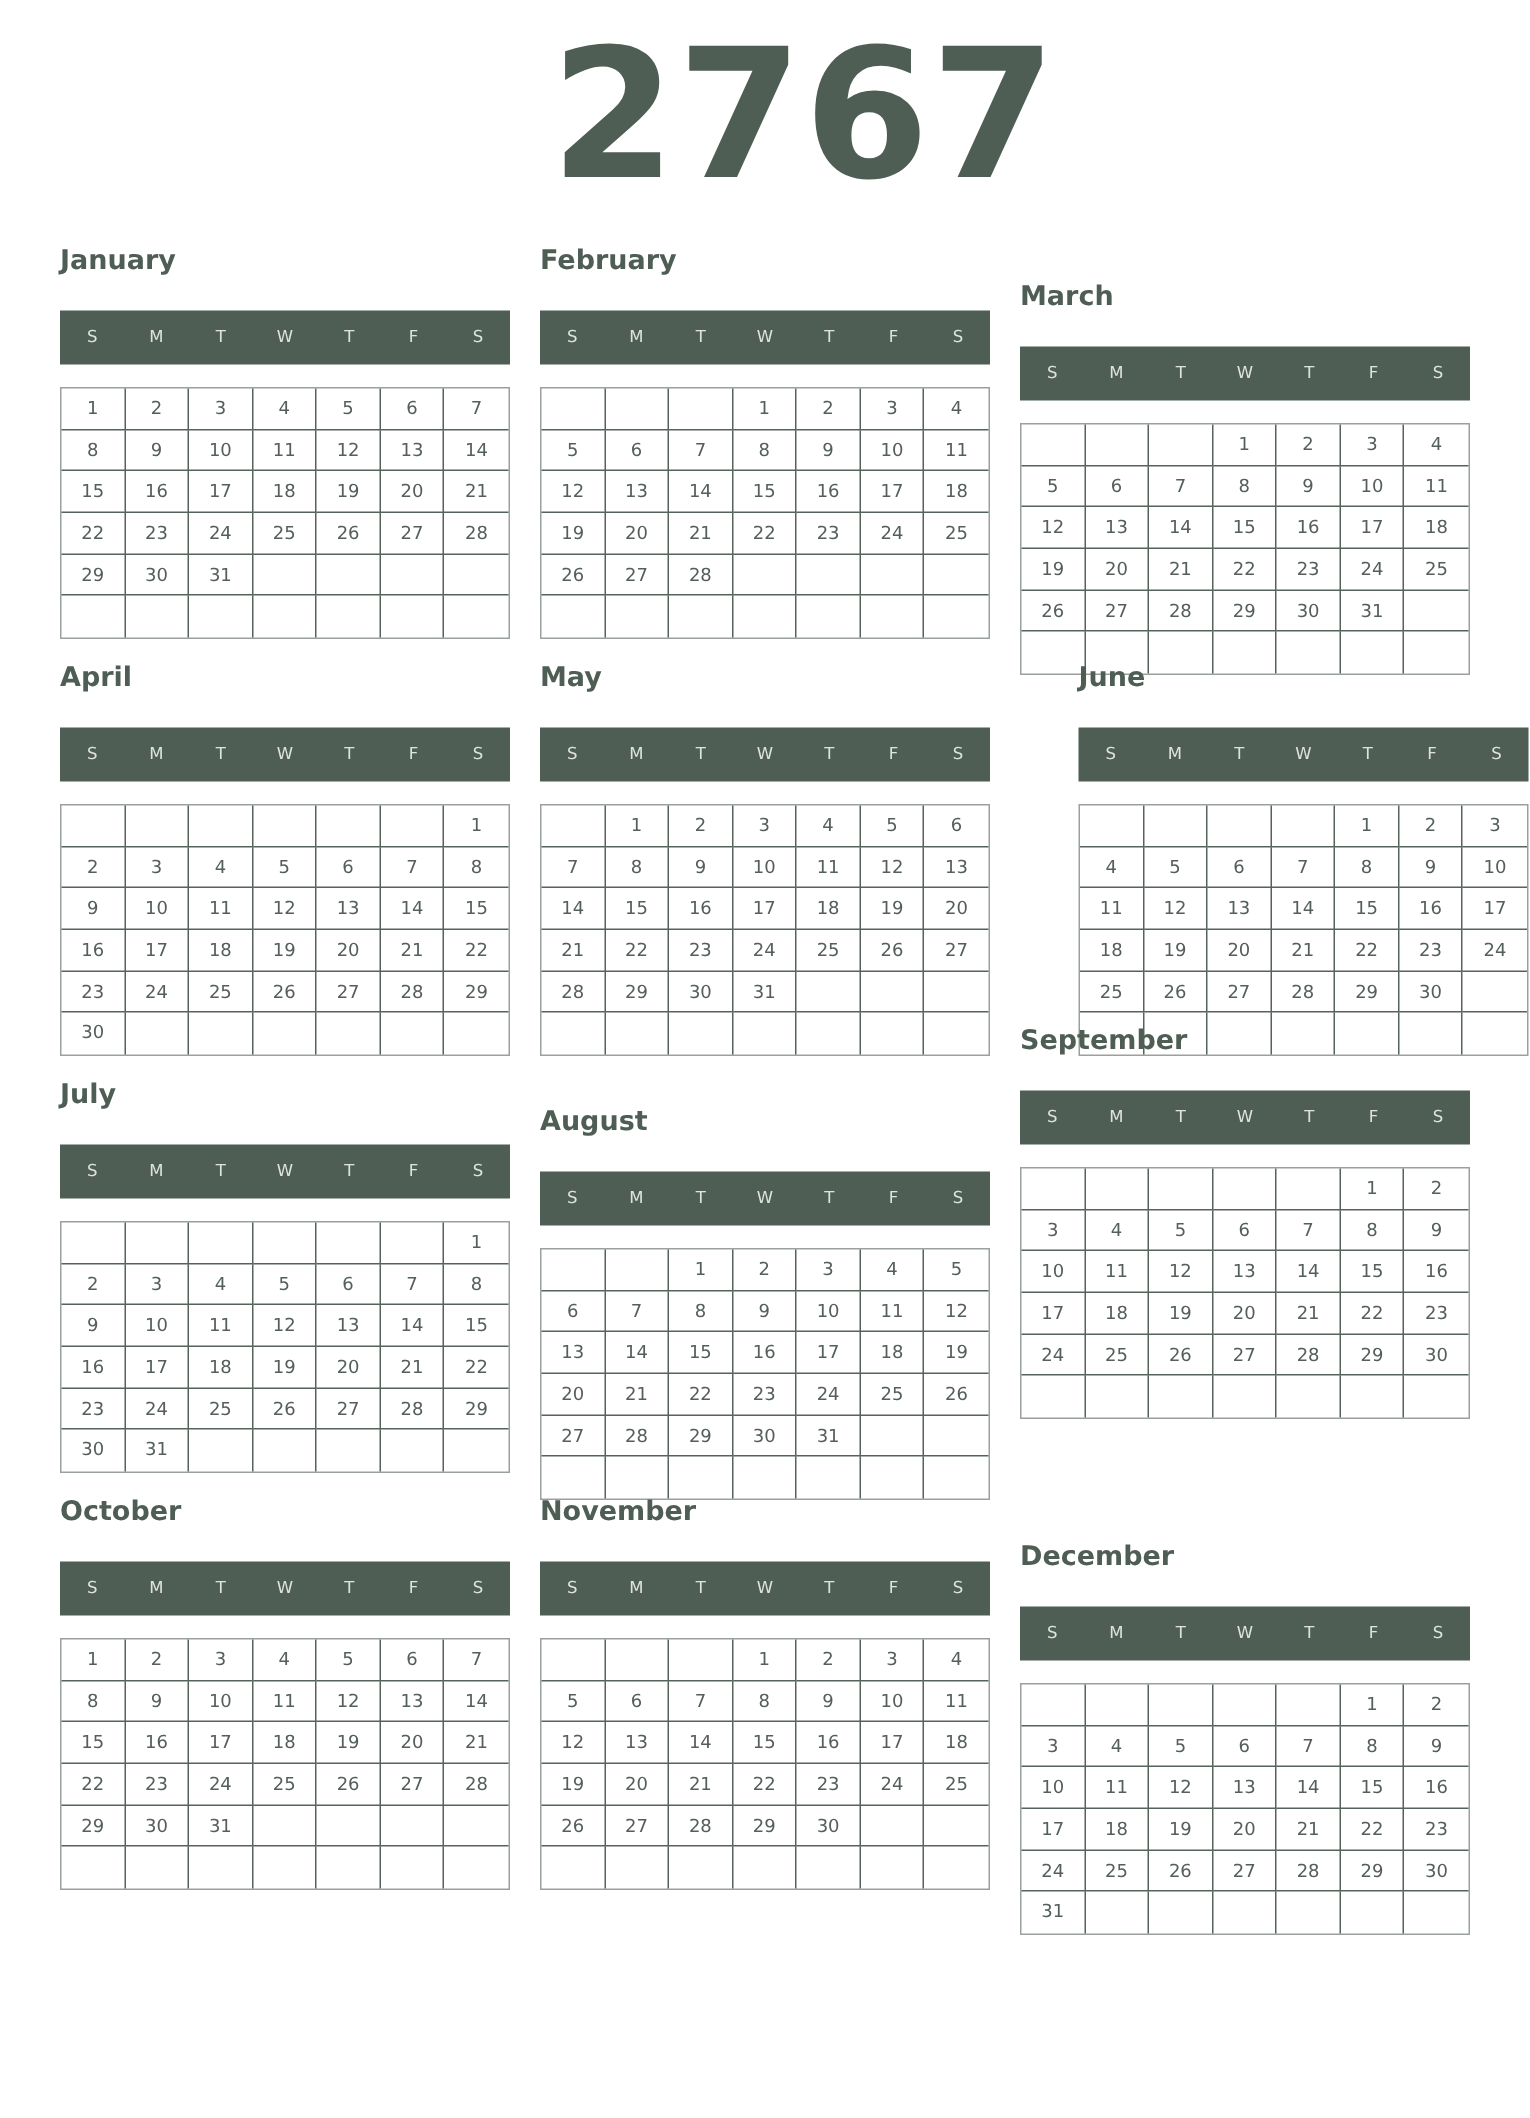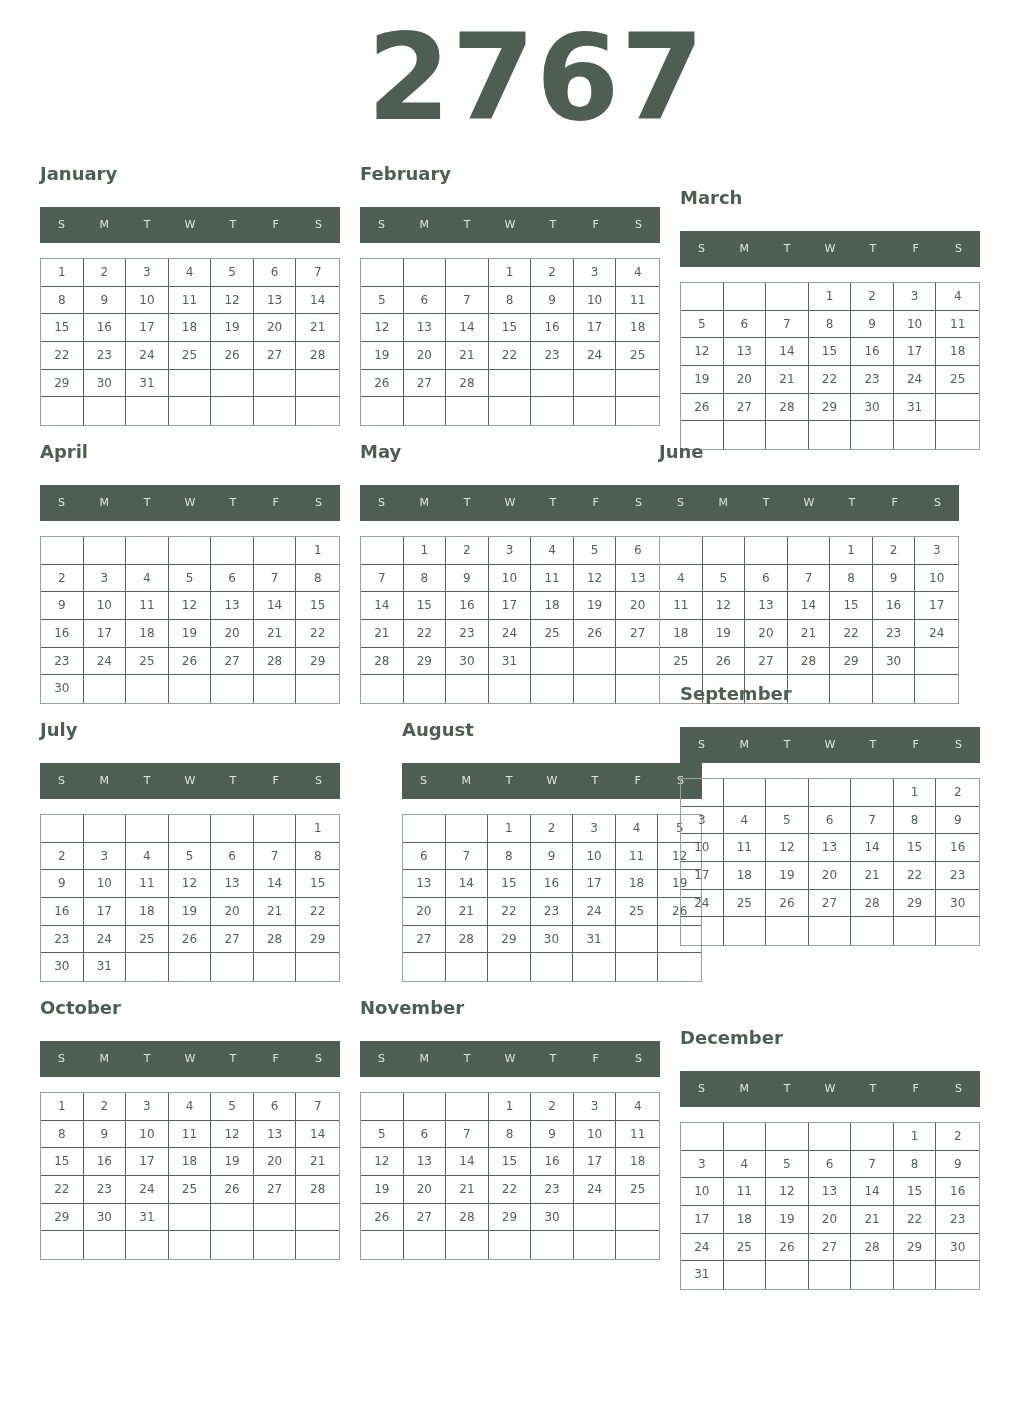--- a/index.html
+++ b/index.html
@@ -301,21 +301,21 @@
         <div class="cell c6 r4"></div>
         <div class="cell c0 r5"></div>
         <div class="cell c1 r5"></div>
         <div class="cell c2 r5"></div>
         <div class="cell c3 r5"></div>
         <div class="cell c4 r5"></div>
         <div class="cell c5 r5"></div>
         <div class="cell c6 r5"></div>
       </div>
     </div>
-    <div class="month" style="left: 659px; top: 438px;">
+    <div class="month" style="left: 719px; top: 438px;">
       <div class="month-title">June</div>
       <div class="dow-bar">
         <div class="dow">S</div>
         <div class="dow">M</div>
         <div class="dow">T</div>
         <div class="dow">W</div>
         <div class="dow">T</div>
         <div class="dow">F</div>
         <div class="dow">S</div>
       </div>
@@ -413,21 +413,21 @@
         <div class="cell c6 r4">29</div>
         <div class="cell c0 r5">30</div>
         <div class="cell c1 r5">31</div>
         <div class="cell c2 r5"></div>
         <div class="cell c3 r5"></div>
         <div class="cell c4 r5"></div>
         <div class="cell c5 r5"></div>
         <div class="cell c6 r5"></div>
       </div>
     </div>
-    <div class="month" style="left: 360px; top: 716px; margin-left: 42px;">
+    <div class="month" style="left: 360px; top: 734px;">
       <div class="month-title">August</div>
       <div class="dow-bar">
         <div class="dow">S</div>
         <div class="dow">M</div>
         <div class="dow">T</div>
         <div class="dow">W</div>
         <div class="dow">T</div>
         <div class="dow">F</div>
         <div class="dow">S</div>
       </div>

